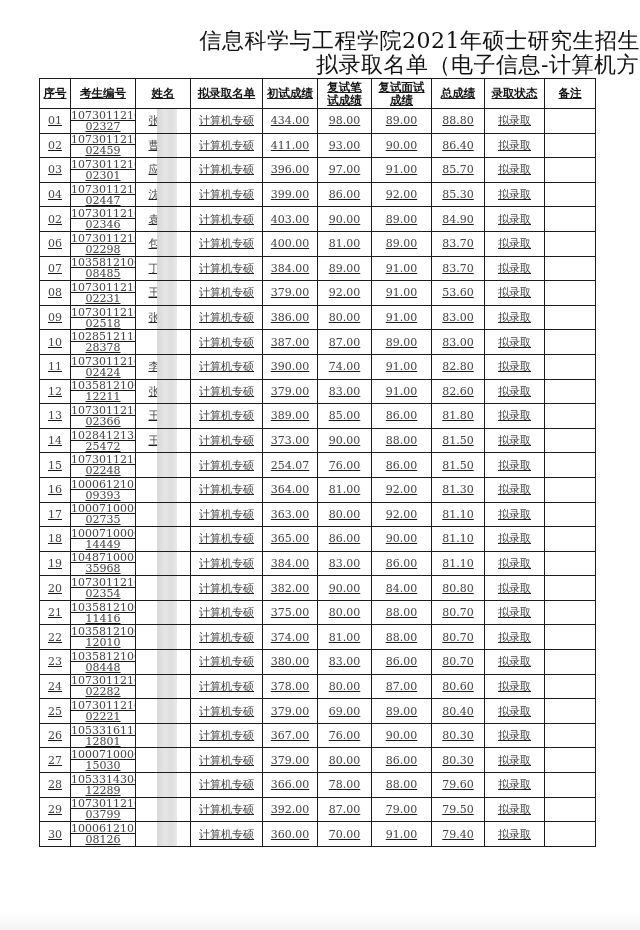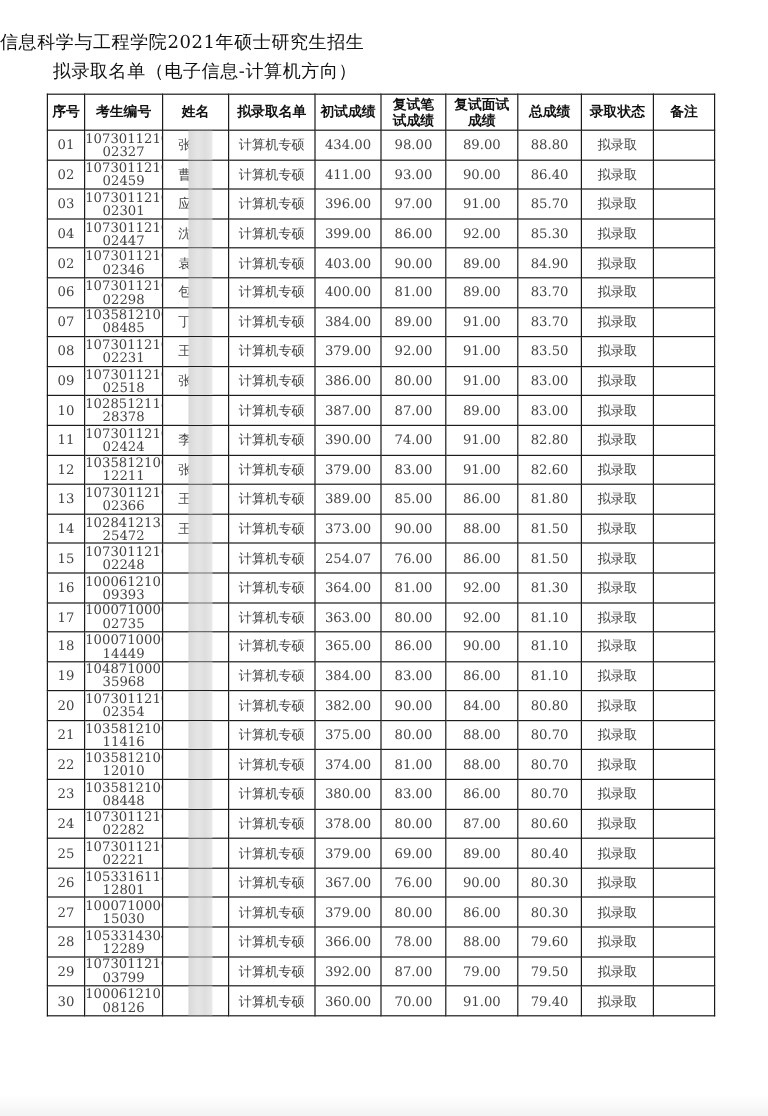--- a/index.html
+++ b/index.html
@@ -1,23 +1,23 @@
 <!DOCTYPE html>
 <html><head>
 <meta charset="utf-8">
 <style>
   html, body { margin:0; padding:0; background:#ffffff; }
   body { width:640px; height:930px; position:relative; overflow:hidden;
          font-family:"DejaVu Serif", "Liberation Serif", serif; color:#1a1a1a; }
-  .title { position:absolute; left:0; width:640px; text-align:left;
-           font-size:15px; letter-spacing:0.5px; color:#111; }
+  .title { position:absolute; left:0; width:640px; text-align:right;
+           font-size:22px; letter-spacing:0.5px; color:#111; }
   .t1 { top:26px; }
   .t2 { top:50px;padding-left:44px; }
   table.sheet { position:absolute; left:39px; top:78px; border-collapse:collapse;
-                table-layout:fixed; width:556px; }
+                table-layout:fixed; width:556px;text-decoration:underline; }
   table.sheet th, table.sheet td { border:1.6px solid #1c1c1c; text-align:center;
                 padding:0; overflow:hidden; white-space:nowrap; }
   table.sheet th { height:29px; font-family:"DejaVu Sans","Liberation Sans",sans-serif;
                    font-size:11.5px; font-weight:bold; line-height:13px; color:#111; }
   table.sheet td { height:23.6px; font-size:11px; color:#444; }
   td.id { font-size:10px; line-height:11px; color:#444; }
   td.id span { display:block; }
   td.name { position:relative; color:#555; }
   .blur { position:absolute; left:50%; top:-1px; bottom:-1px; width:20px; margin-left:-6px;
           background:linear-gradient(90deg,#d6d6d6,#e4e4e4 40%,#dcdcdc 70%,#e8e8e8);
@@ -175,21 +175,21 @@
         <td>08</td>
         <td class="id">
           <span>1073011210</span>
           <span>02231</span>
         </td>
         <td class="name cn"><span style="margin-right:18px">王</span><span class="blur"></span></td>
         <td class="cn">计算机专硕</td>
         <td>379.00</td>
         <td>92.00</td>
         <td>91.00</td>
-        <td>83.50</td>
+        <td>53.60</td>
         <td class="cn">拟录取</td>
         <td></td>
       </tr>
       <tr>
         <td>09</td>
         <td class="id">
           <span>1073011210</span>
           <span>02518</span>
         </td>
         <td class="name cn"><span style="margin-right:18px">张</span><span class="blur"></span></td>

